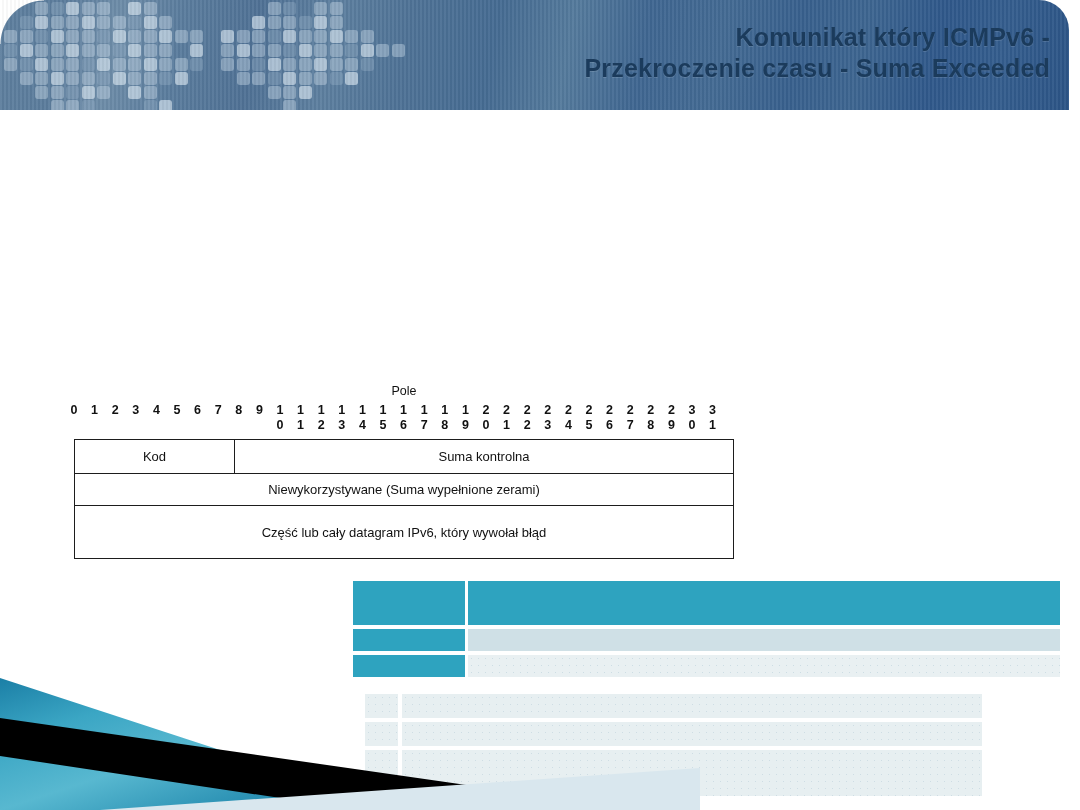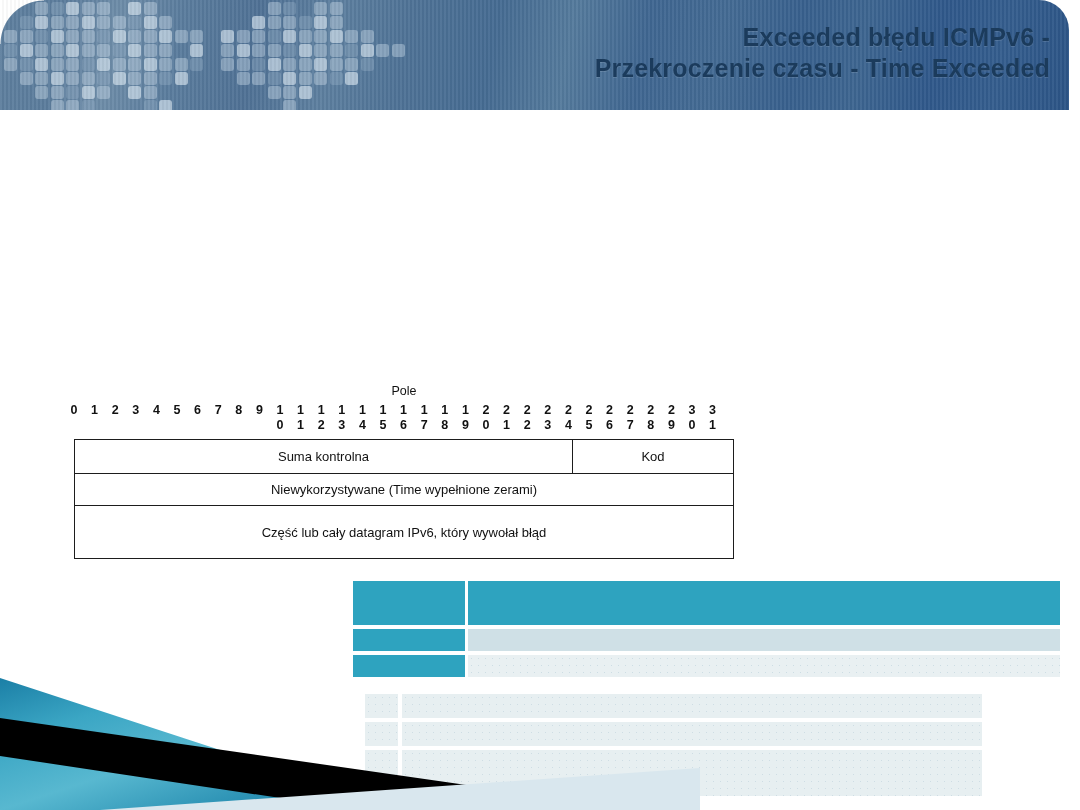--- a/index.html
+++ b/index.html
@@ -315,22 +315,22 @@
         <i style="left: 66px; top: 100px;"></i>
         <i class="d" style="left: 81.5px; top: 100px;"></i>
         <i class="d" style="left: 143.5px; top: 100px;"></i>
         <i class="b" style="left: 159px; top: 100px;"></i>
         <i style="left: 283px; top: 100px;"></i>
       </div>
     <div class="header-round-tl"></div>
   </div>
 
   <div class="header-title">
-    <div>Exceeded błędu ICMPv6 -</div>
-    <div>Przekroczenie czasu - Time Exceeded</div>
+    <div>Komunikat który ICMPv6 -</div>
+    <div>Przekroczenie czasu - Suma Exceeded</div>
   </div>
 
   <div class="diagram">
 
     <div class="bity-label">Pole</div>
 
     <div class="ruler" id="ruler">
         <span style="left: -7px;">0</span>
         <span style="left: 13.6px;">1</span>
         <span style="left: 34.2px;">2</span>
@@ -382,25 +382,25 @@
         <span class="two" style="left: 590.4px; white-space: pre;">2
 9</span>
         <span class="two" style="left: 611px; white-space: pre;">3
 0</span>
         <span class="two" style="left: 631.6px; white-space: pre;">3
 1</span>
       </div>
 
     <div class="pkt">
       <div class="row row1">
+        <div class="cell c-kod">Kod</div>
         <div class="cell c-suma">Suma kontrolna</div>
-        <div class="cell c-kod">Kod</div>
       </div>
       <div class="row row2">
-        <div class="cell c-full">Niewykorzystywane (Time wypełnione zerami)</div>
+        <div class="cell c-full">Niewykorzystywane (Suma wypełnione zerami)</div>
       </div>
       <div class="row row3">
         <div class="cell c-full">Część lub cały datagram IPv6, który wywołał błąd</div>
       </div>
     </div>
   </div>
 
   <table class="tbl1">
     <tbody>
       <tr>

